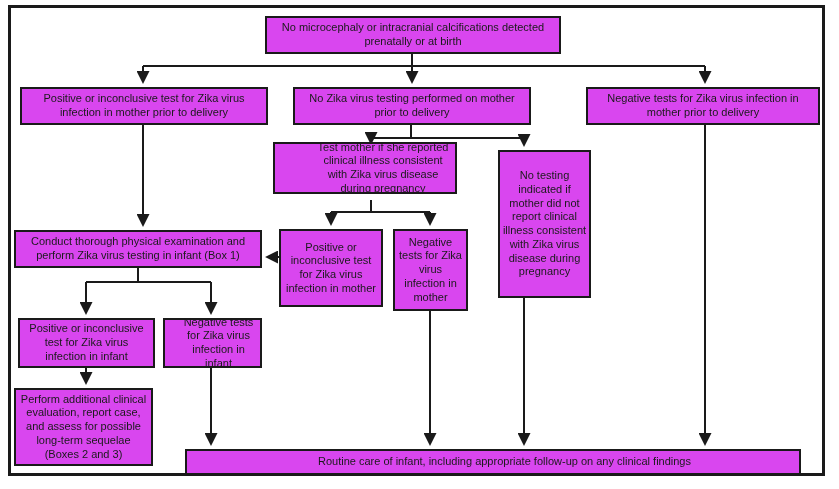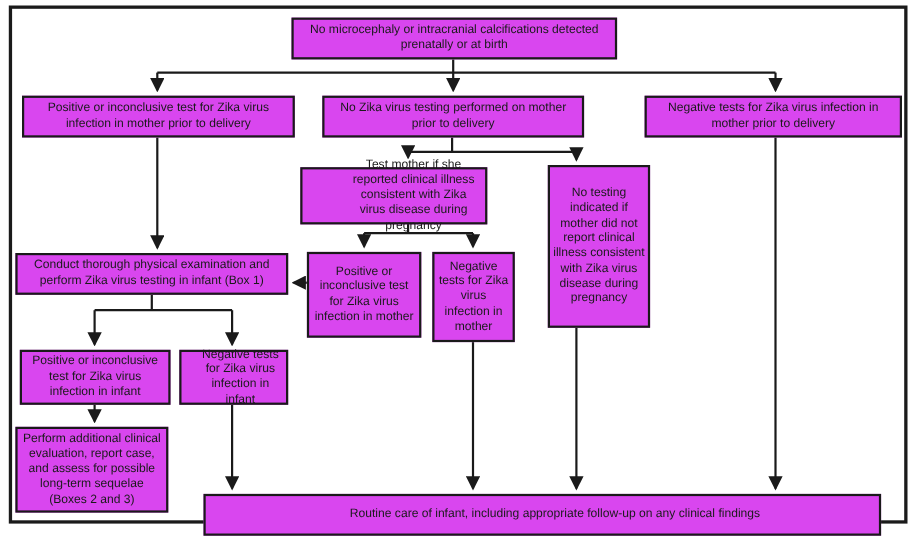--- a/index.html
+++ b/index.html
@@ -45,29 +45,29 @@
     font-size: 11px;
     line-height: 1.25;
     color: #1a1a1a;
     padding: 2px 4px;
   }
   
   .n-top        { left:265px; top:16px;  width:296px; height:38px; }
   .n-leftcol    { left:20px;  top:87px;  width:248px; height:38px; }
   .n-midcol     { left:293px; top:87px;  width:238px; height:38px; }
   .n-rightcol   { left:586px; top:87px;  width:234px; height:38px; }
-  .n-testmother { left:273px; top:152px; width:170px; height:52px;padding-left:40px; }
+  .n-testmother { left:273px; top:142px; width:184px; height:52px;padding-left:40px; }
   .n-notesting  { left:478px; top:150px; width:93px;  height:148px; padding:3px 2px;margin-left:20px; }
   .n-conduct    { left:14px;  top:230px; width:248px; height:38px; }
   .n-posmother  { left:279px; top:229px; width:104px; height:78px; }
   .n-negmother  { left:393px; top:229px; width:75px;  height:82px; }
   .n-posinfant  { left:18px;  top:318px; width:137px; height:50px; }
   .n-neginfant  { left:163px; top:318px; width:99px;  height:50px;padding-left:16px; }
   .n-perform    { left:14px;  top:388px; width:139px; height:78px; }
-  .n-routine    { left:185px; top:449px; width:616px; height:38px;padding-left:27px; }
+  .n-routine    { left:185px; top:449px; width:616px; height:26px;padding-left:27px; }
 </style>
 </head>
 <body>
 
 <div class="stage">
   <div class="outer-frame"></div>
 
   <svg class="connectors" viewBox="0 0 839 489" xmlns="http://www.w3.org/2000/svg">
     <defs>
       <marker id="arrow" viewBox="0 0 10 10" refX="8.5" refY="5" markerWidth="6.5" markerHeight="6.5" orient="auto-start-reverse">

